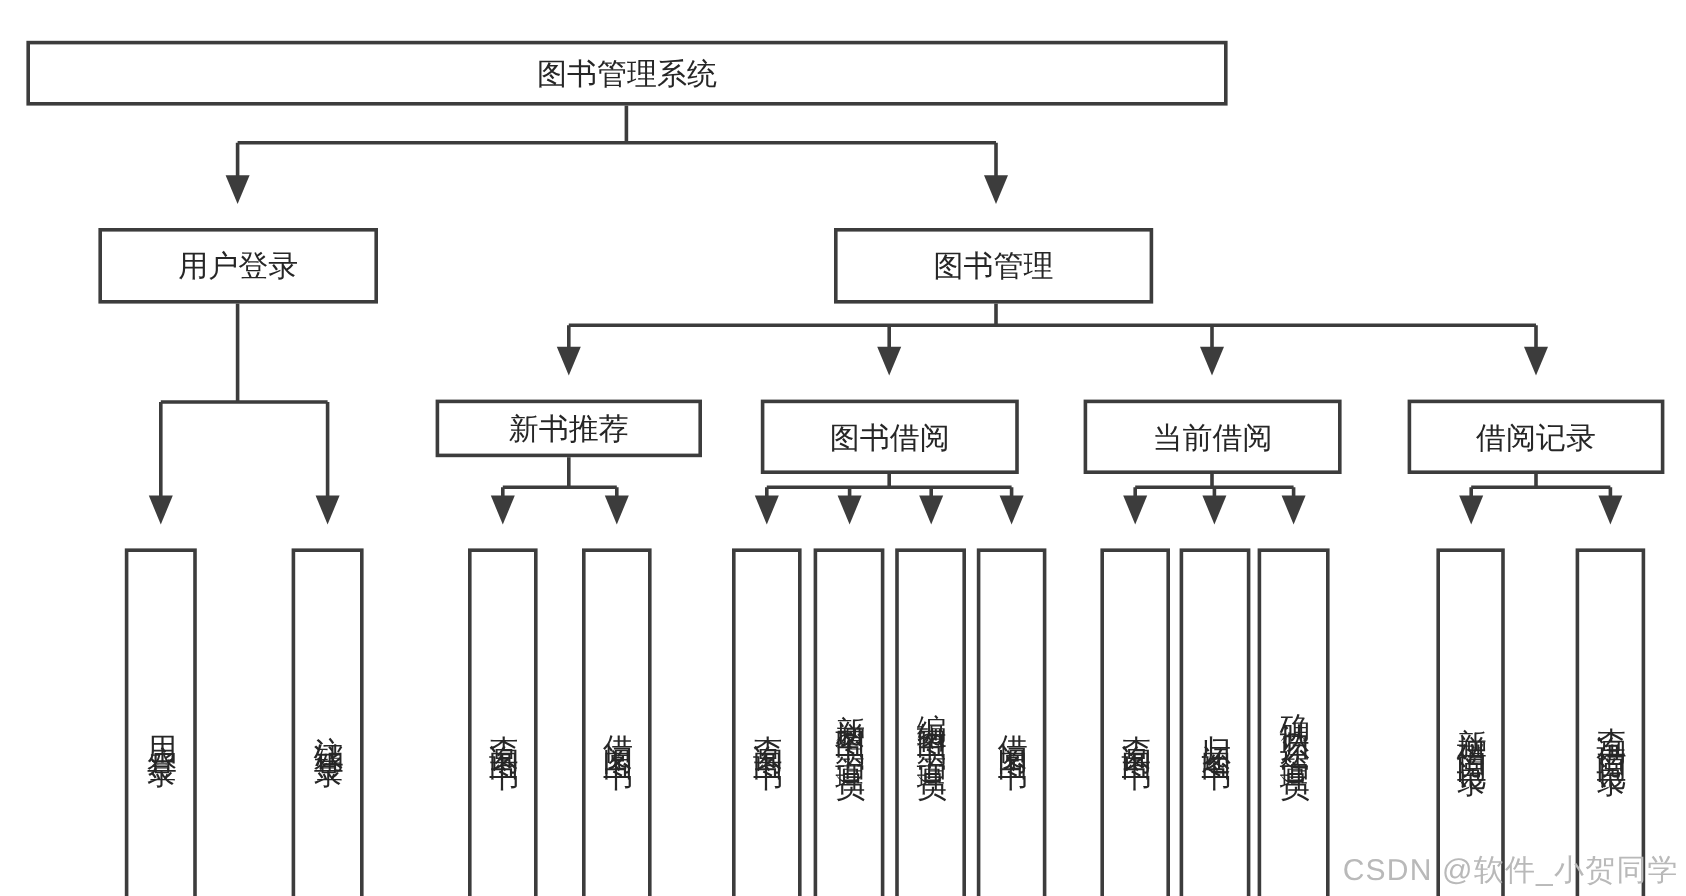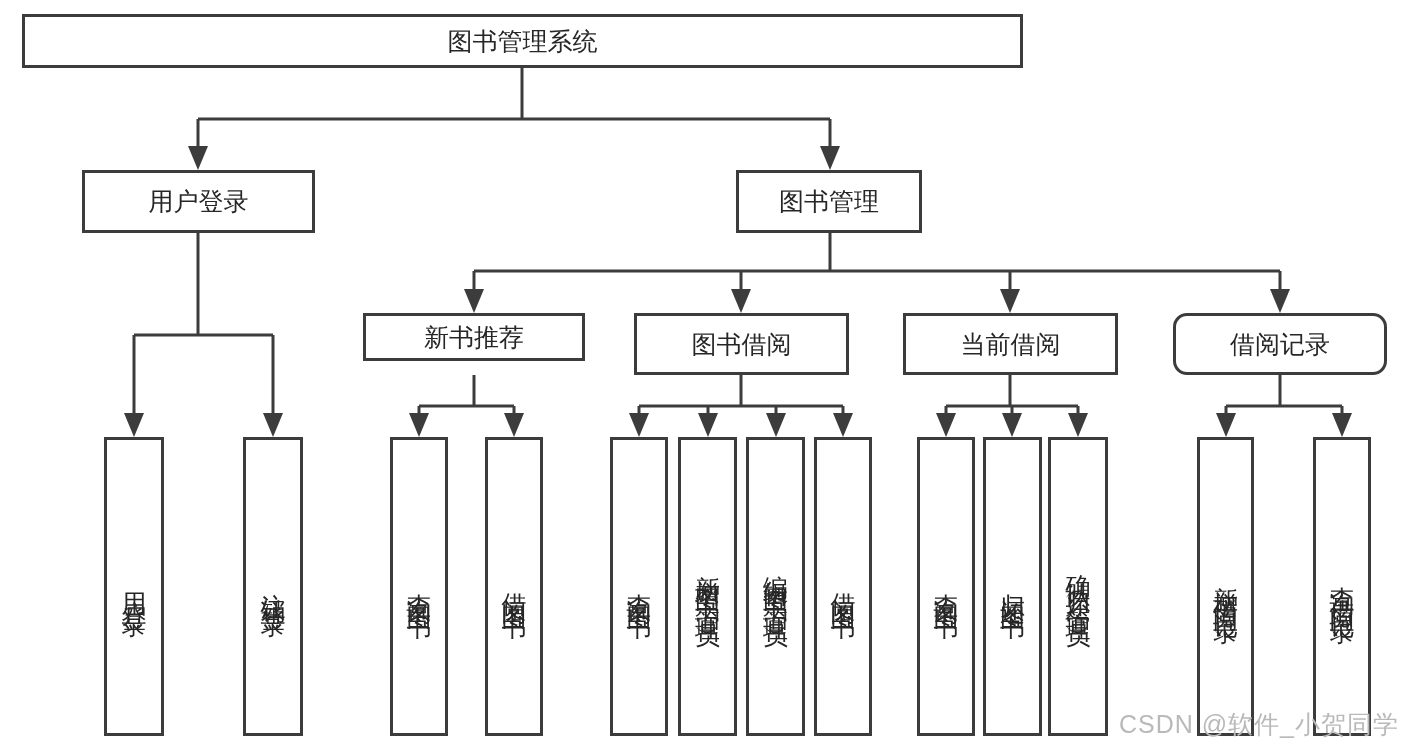--- a/index.html
+++ b/index.html
@@ -17,20 +17,21 @@
   }
   .node {
     position:absolute;
     background:#ffffff;
     border:3px solid #3c3c3c;
     display:flex; align-items:center; justify-content:center;
     color:#262626;
     font-size:25px;
     z-index:2;
     white-space:nowrap;
+    margin-top:20px;
   }
   .leaf {
     writing-mode:vertical-rl;
     text-orientation:mixed;
     letter-spacing:7px;
     white-space:normal;
     line-height:1;
   }
   .watermark {
     position:absolute;
@@ -73,26 +74,26 @@
       <polygon points="1002,413 1022,413 1012,437"></polygon>
       <polygon points="1068,413 1088,413 1078,437"></polygon>
       <polygon points="1216,413 1236,413 1226,437"></polygon>
       <polygon points="1332,413 1352,413 1342,437"></polygon>
     </g>
   </svg>
 
   <div class="node" style="left:22px; top:14px; width:1001px; height:54px;">图书管理系统</div>
 
   <div class="node" style="left:82px; top:170px; width:233px; height:63px;">用户登录</div>
-  <div class="node" style="left:736px; top:170px; width:186px; height:63px;">图书管理</div>
+  <div class="node" style="left:695px; top:170px; width:266px; height:63px;">图书管理</div>
 
   <div class="node" style="left:363px; top:313px; width:222px; height:48px;">新书推荐</div>
   <div class="node" style="left:903px; top:313px; width:215px; height:62px;">当前借阅</div>
   <div class="node" style="left:634px; top:313px; width:215px; height:62px;">图书借阅</div>
-  <div class="node" style="left:1173px; top:313px; width:214px; height:62px;border-radius:14px;">借阅记录</div>
+  <div class="node" style="left:1173px; top:313px; width:214px; height:62px;">借阅记录</div>
 
   <div class="node leaf" style="left:104px; top:437px; width:60px; height:299px;">用户登录</div>
   <div class="node leaf" style="left:243px; top:437px; width:60px; height:299px;">注销登录</div>
 
   <div class="node leaf" style="left:390px; top:437px; width:58px; height:299px;">查询图书</div>
   <div class="node leaf" style="left:485px; top:437px; width:58px; height:299px;">借阅图书</div>
 
   <div class="node leaf" style="left:610px; top:437px; width:58px; height:299px;">查询图书</div>
   <div class="node leaf" style="left:678px; top:437px; width:59px; height:299px;">新增图书（管理员）</div>
   <div class="node leaf" style="left:746px; top:437px; width:59px; height:299px;">编辑图书（管理员）</div>

